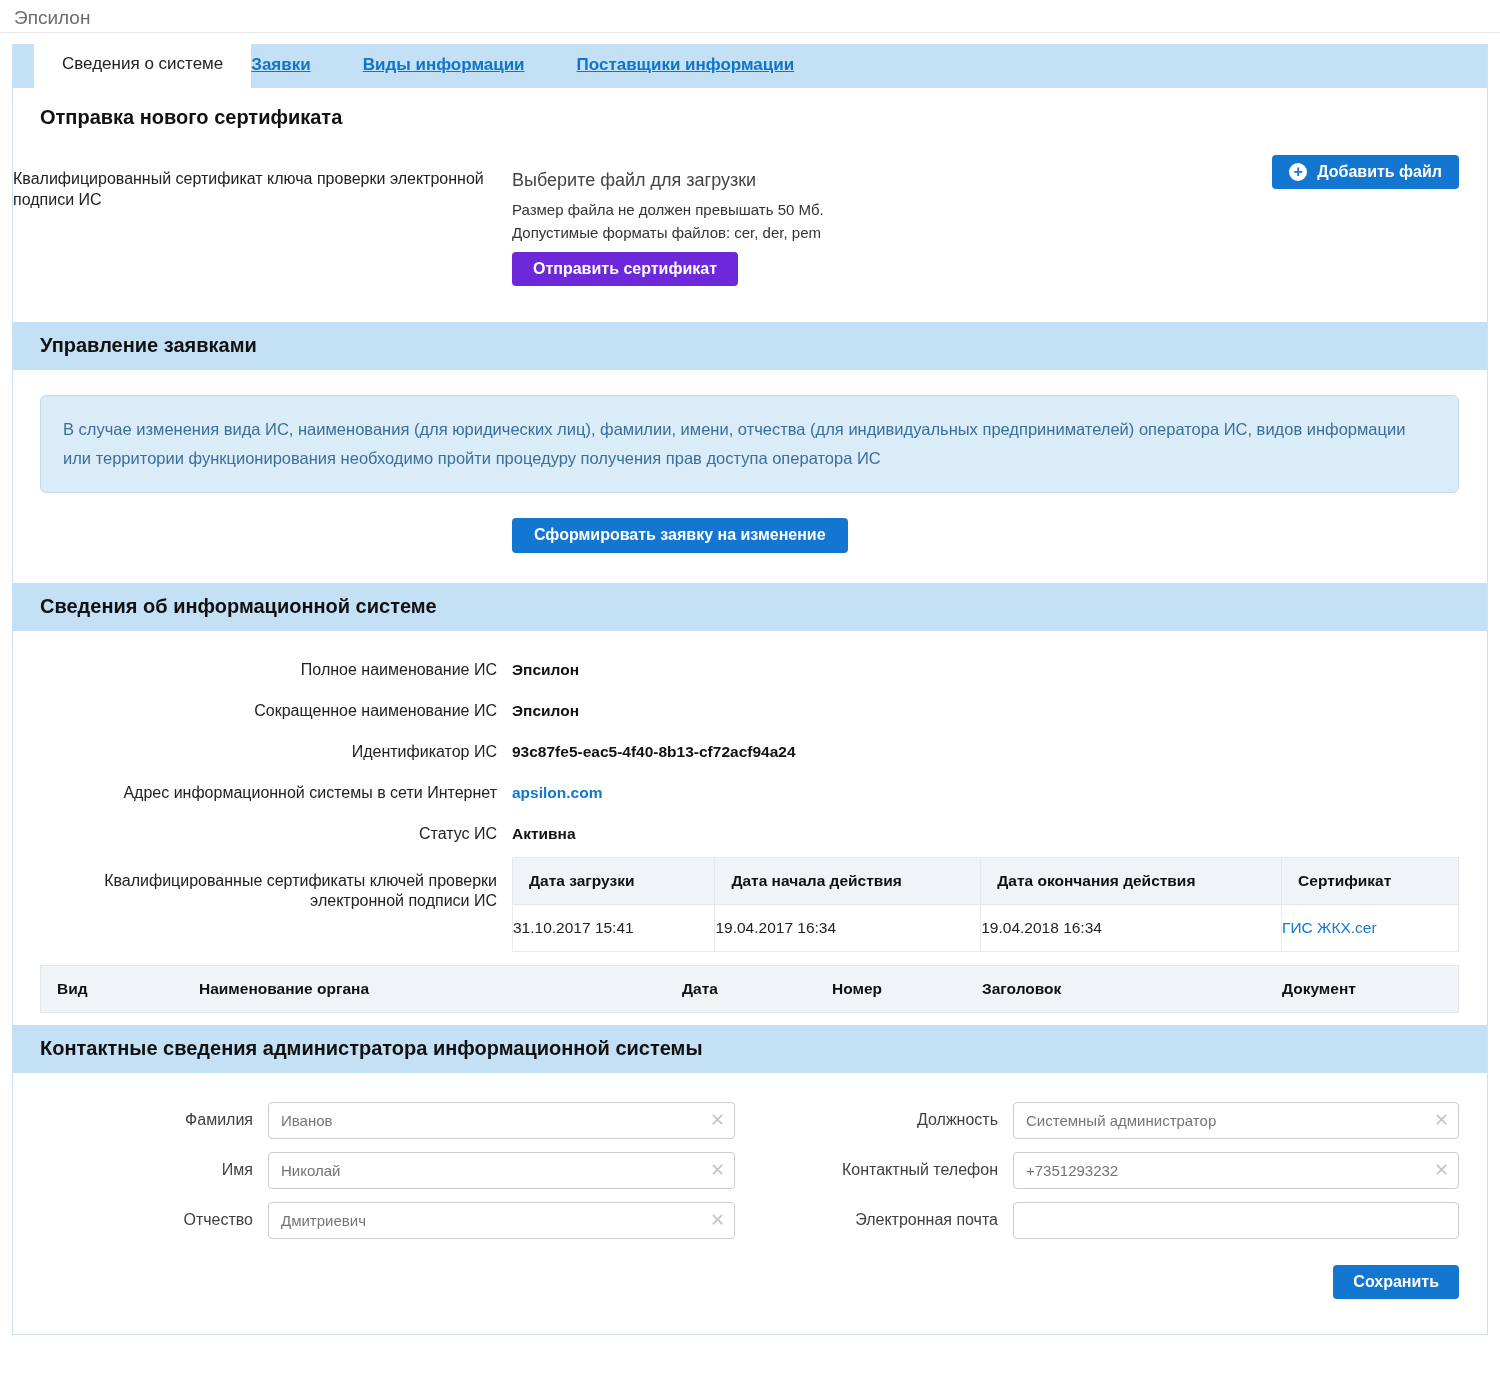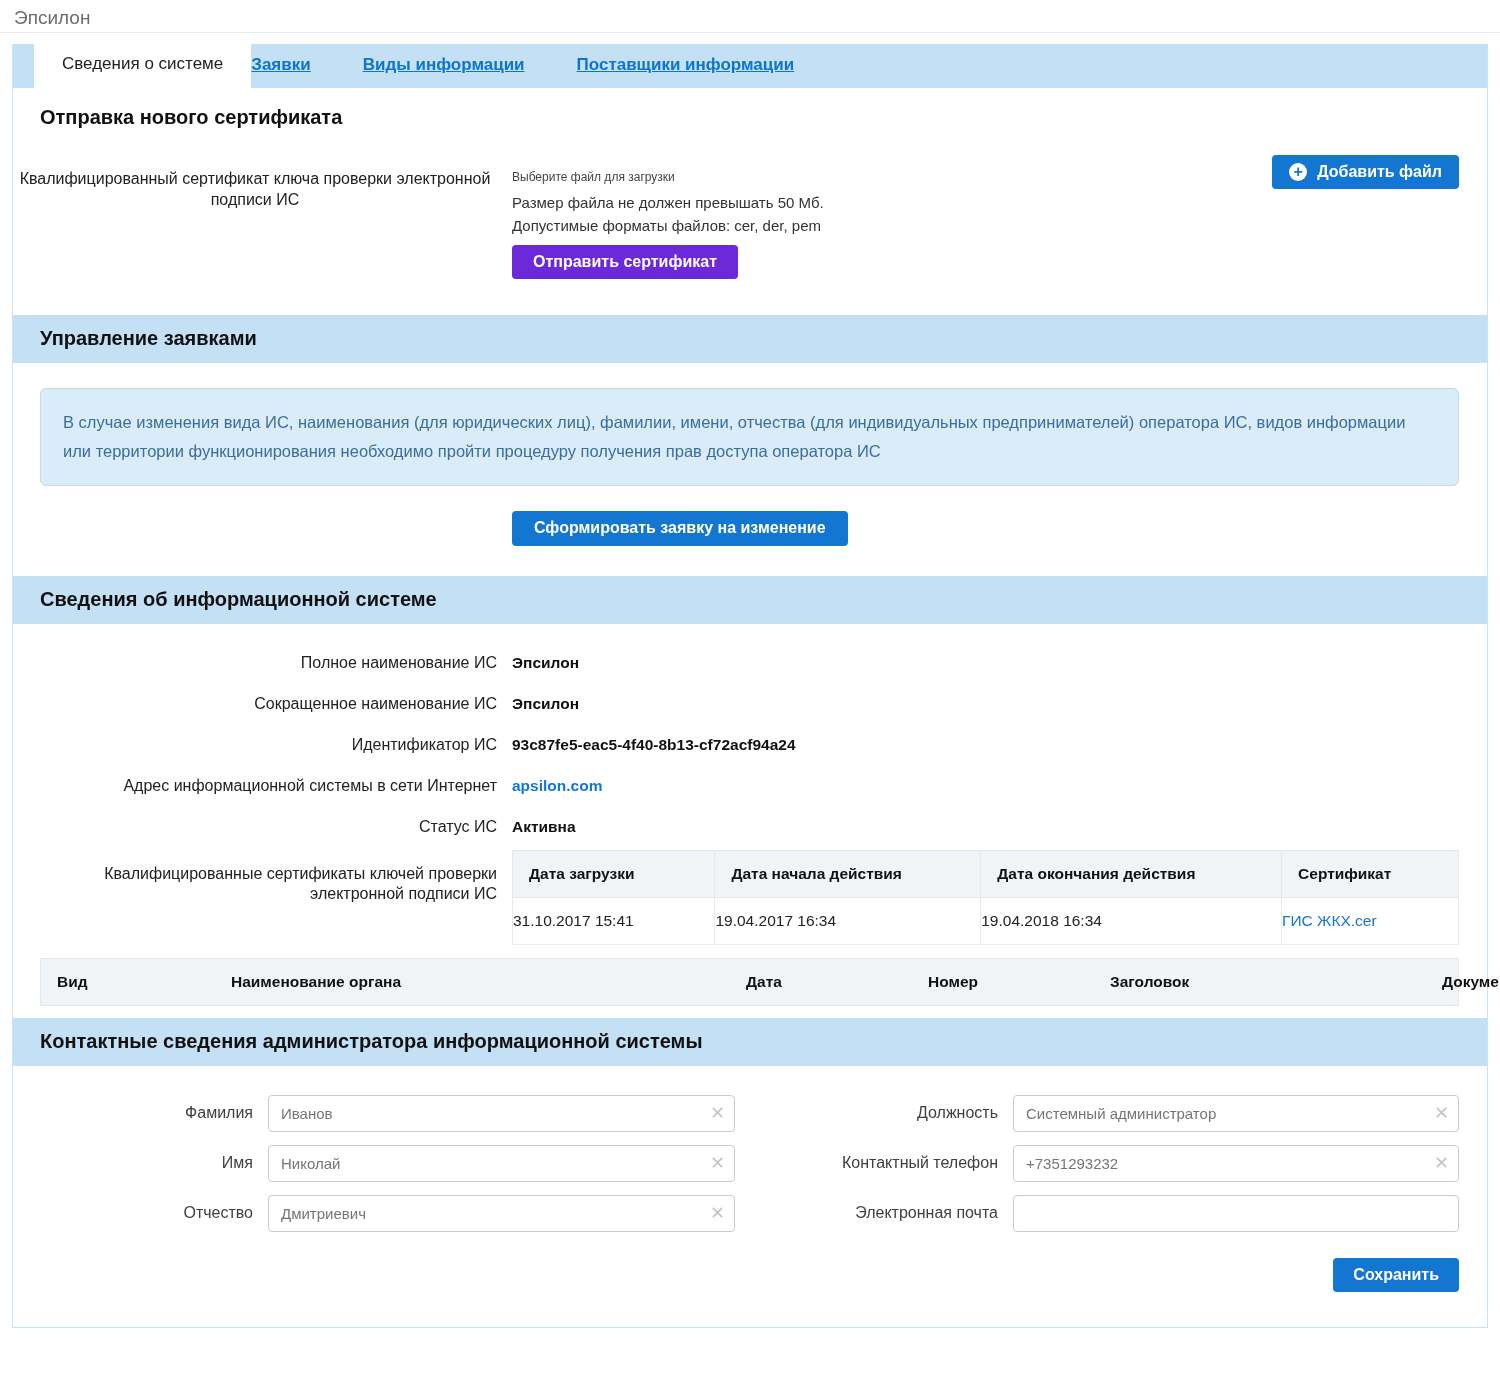--- a/index.html
+++ b/index.html
@@ -23,23 +23,23 @@
   .tab-link:nth-of-type(2) { margin-left: 32px; }
   .tab-link + .tab-link { margin-left: 52px; }
 
   
   .strip { background: #c3e0f4; padding: 12px 0 13px 27px; font-size: 20px; font-weight: bold; color: #111; }
 
   h2.inline-heading { font-size: 20px; font-weight: bold; color: #111; margin: 18px 0 0 27px; }
 
   
   .upload-row { display: flex; margin-top: 34px; }
-  .label-col { width: 484px; text-align: center; font-size: 16px; color: #222; line-height: 1.3; padding-top: 6px; flex: none; }
+  .label-col { width: 484px; text-align: left; font-size: 16px; color: #222; line-height: 1.3; padding-top: 6px; flex: none; }
   .value-col { margin-left: 15px; flex: none; }
-  .choose-text { font-size: 12px; color: #444; margin-top: 7px; }
+  .choose-text { font-size: 18px; color: #444; margin-top: 7px; }
   .hint { font-size: 15px; color: #333; margin-top: 10px; }
   .hint + .hint { margin-top: 6px; }
   .btn { display: inline-flex; align-items: center; justify-content: center; border: none; cursor: pointer;
     border-radius: 4px; color: #ffffff; font-weight: bold; font-size: 16px; font-family: "Liberation Sans", sans-serif; }
   .btn-primary { background: #1377d1; }
   .btn-disabled { background: #6d28d9; cursor: default; }
   .send-cert-btn { margin-top: 11px; height: 34px; padding: 0 21px; }
   .add-file-wrap { margin-left: auto; margin-right: 28px; padding-top: 0; }
   .add-file-btn { height: 34px; padding: 0 17px; margin-top: -8px; }
   .plus-icon { width: 18px; height: 18px; background: #ffffff; border-radius: 50%; color: #1377d1;
@@ -59,21 +59,21 @@
   .link { color: #1377d1; text-decoration: none; cursor: pointer; }
   .detail-row.cert-row { margin-top: -8px; margin-bottom: 0; }
   .cert-table-wrap { margin-left: 15px; margin-right: 28px; flex: 1; }
   table.data-table { width: 100%; border-collapse: collapse; }
   table.data-table th { background: #f1f4f6; text-align: left; font-size: 15.5px; font-weight: bold; color: #111;
     padding: 14px 16px; border: 1px solid #e4e8eb; }
   table.data-table td { font-size: 15.5px; color: #222; padding: 14px 0; border: 1px solid #e8ebee; background: #fff; }
 
   .legal-title { margin: 18px 28px 0 27px; font-size: 16px; color: #111; }
   .legal-header { display: flex; margin: 13px 28px 12px 27px; background: #f1f4f6; border: 1px solid #e4e8eb;
-    padding: 14px 0; font-size: 15.5px; font-weight: bold; color: #111; gap: 32px; }
+    padding: 14px 0; font-size: 15.5px; font-weight: bold; color: #111; }
   .lh-cell { padding-left: 16px; flex: none; }
   .lh-vid { width: 142px; } .lh-org { width: 483px; } .lh-date { width: 150px; }
   .lh-num { width: 150px; } .lh-head { width: 300px; } .lh-doc { flex: 1; }
 
   
   .contacts-form { display: flex; padding-top: 29px; }
   .form-col-left { width: 722px; flex: none; }
   .form-col-right { flex: 1; padding-right: 28px; }
   .form-row { display: flex; align-items: center; margin-bottom: 13px; }
   .form-label { text-align: right; font-size: 16px; color: #404040; padding-right: 15px; flex: none; }

